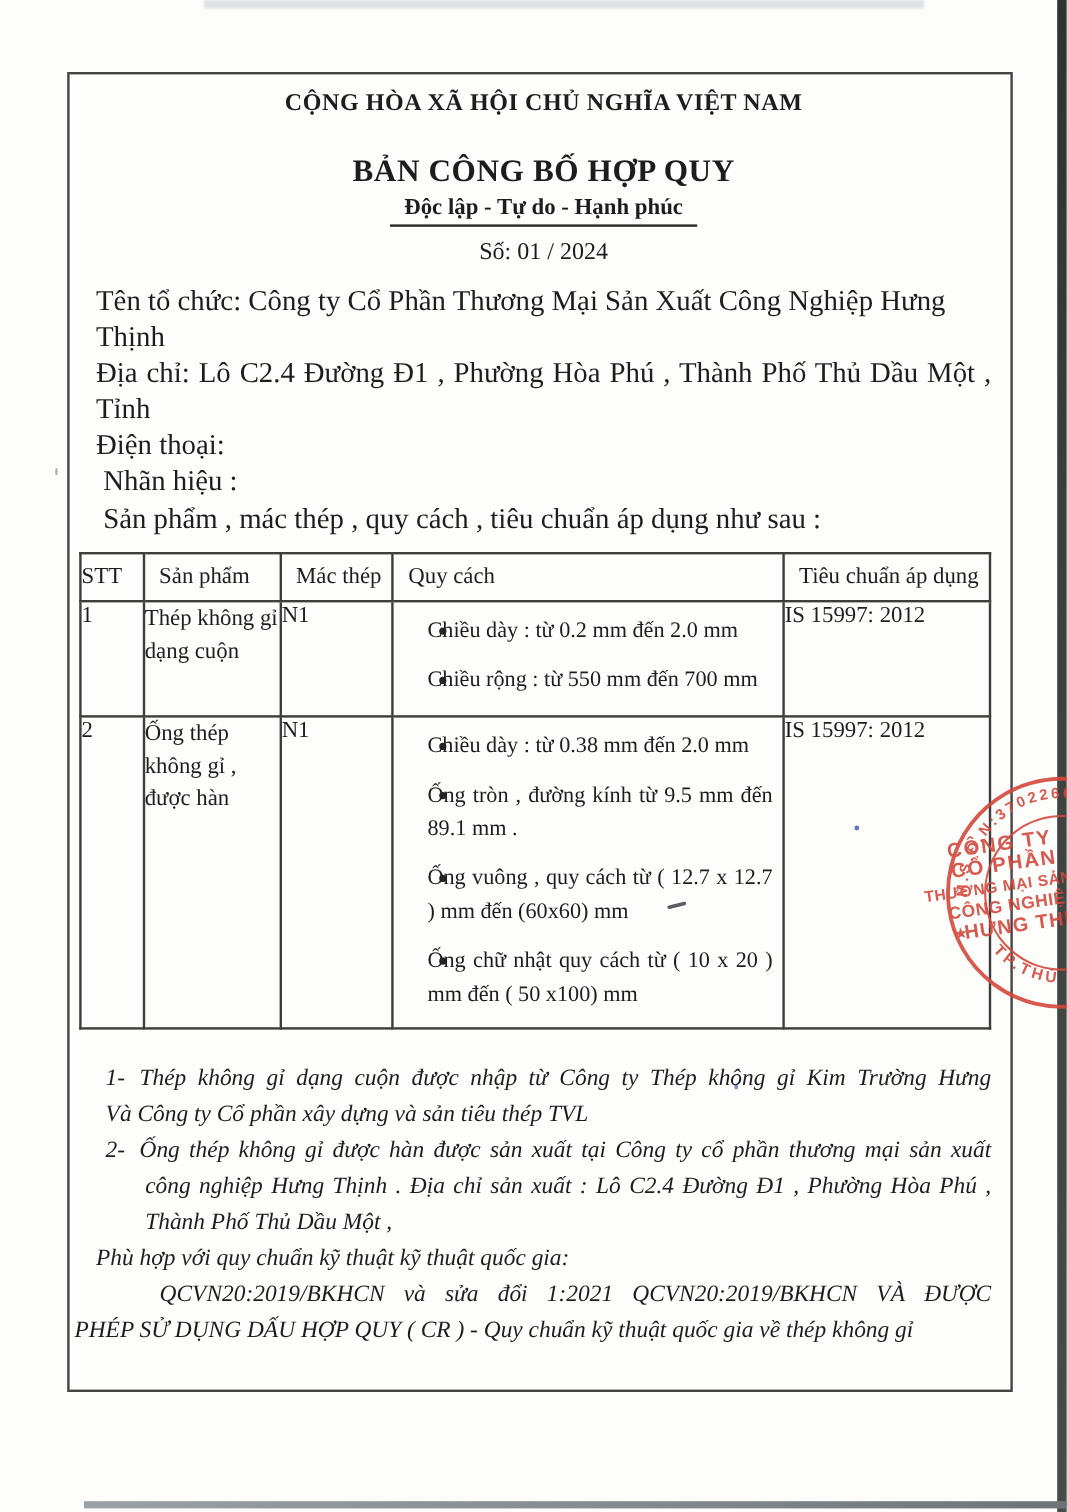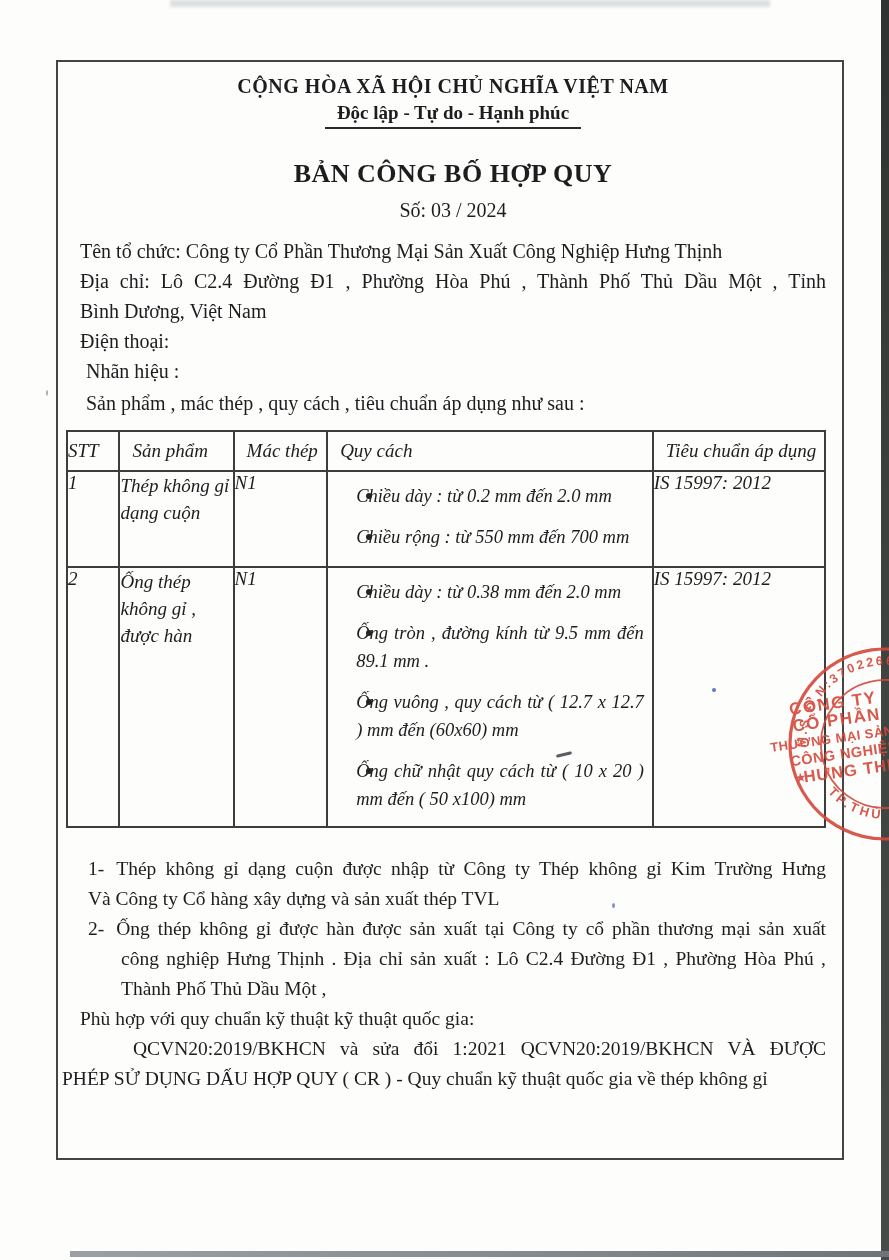--- a/index.html
+++ b/index.html
@@ -21,48 +21,48 @@
   .page{position:absolute;left:56px;top:60px;width:788px;height:1100px;
     border:2px solid #454545;box-sizing:border-box;background:transparent;}
   .content{padding:0 16px 0 22px;}
   .center{text-align:center;}
   .nat-title{margin-top:13px;font-size:20px;font-weight:bold;letter-spacing:.5px;}
   .motto-wrap{margin-top:4px;}
   .motto{display:inline-block;font-size:19px;font-weight:bold;
     border-bottom:2px solid #2a2a2a;padding:0 12px 3px 12px;}
   .doc-title{margin-top:30px;font-size:26px;font-weight:bold;letter-spacing:.5px;}
   .doc-number{margin-top:10px;font-size:20px;}
-  .para{font-size:20px;line-height:30px;}
+  .para{font-size:24px;line-height:30px;}
   .info-block{margin-top:14px;}
   .indent-6{padding-left:6px;}
   .bold{font-weight:bold;}
   .table-intro{margin-top:2px;}
   
-  table.spec{border-collapse:collapse;margin:12px 0 0 -14px;table-layout:fixed;font-style:italic;}
+  table.spec{border-collapse:collapse;margin:12px 0 0 -14px;table-layout:fixed;}
   table.spec td,table.spec th{border:2px solid #3d3d3d;vertical-align:top;
     font-weight:normal;font-size:19px;text-align:left;box-sizing:border-box;padding:0;}
   th.c-stt,td.c-stt{width:53px;text-align:center;}
   th.c-sp,td.c-sp{width:116px;}
   th.c-mt,td.c-mt{width:95px;}
   th.c-qc,td.c-qc{width:334px;}
   th.c-tc,td.c-tc{width:176px;}
   tr.hdr th{height:40px;padding:8px 6px 0 12px;}
   tr.hdr th.c-stt{padding-left:0;}
   tr.r1{height:96px;} tr.r2{height:235px;}
   td.c-stt{padding-top:10px;}
   td.c-sp{padding:10px 10px 0 13px;text-align:justify;line-height:27px;font-size:18.5px;}
   td.c-mt{text-align:center;padding-top:10px;}
   td.c-tc{padding:10px 6px 0 12px;}
   ul.qc{list-style:none;margin:0;padding:10px 8px 0 0;}
   ul.qc li{position:relative;padding-left:28px;margin-bottom:13px;
     text-align:justify;line-height:28px;font-size:18.5px;}
   ul.qc li::before{content:"";position:absolute;left:38px;top:11px;width:6px;height:6px;
     border-radius:50%;background:#242424;}
   
-  .notes{margin-top:26px;margin-left:8px;font-size:19.5px;line-height:30px;}
+  .notes{margin-top:26px;margin-left:8px;font-size:19.5px;line-height:30px;font-style:italic;}
   .jline{text-align:justify;text-align-last:justify;}
   .note-line .marker{padding-right:12px;}
   .hang{padding-left:33px;}
   .flush{margin-left:-8px;}
   .qcvn1{padding-left:45px;}
   .qcvn2{margin-left:-26px;}
   
   .stamp{position:absolute;left:765px;top:636px;width:250px;height:230px;opacity:.9;}
 </style>
 </head>
@@ -73,31 +73,30 @@
 <div class="scan-bottom-strip"></div>
 <div class="speck" style="left:712px;top:688px;width:4px;height:4px;background:#3a55b0;opacity:.8;"></div>
 <div class="speck" style="left:612px;top:903px;width:3px;height:5px;background:#3a55b0;opacity:.65;"></div>
 <div class="speck" style="left:556px;top:753px;width:16px;height:3px;border-radius:2px;background:#30343c;opacity:.8;transform:rotate(-14deg);"></div>
 <div class="speck" style="left:46px;top:390px;width:2px;height:6px;background:#777;opacity:.6;"></div>
 
 <div class="page">
   <div class="content">
 
     <div class="center nat-title">CỘNG HÒA XÃ HỘI CHỦ NGHĨA VIỆT NAM</div>
+    <div class="center doc-title">BẢN CÔNG BỐ HỢP QUY</div>
+
     <div class="center motto-wrap">
       <span class="motto">Độc lập - Tự do - Hạnh phúc</span>
     </div>
-
-    <div class="center doc-title">BẢN CÔNG BỐ HỢP QUY</div>
-    <div class="center doc-number">Số: 03 / 2024</div>
+    <div class="center doc-number">Số: 01 / 2024</div>
 
     <div class="info-block">
       <div class="para">Tên tổ chức: Công ty Cổ Phần Thương Mại Sản Xuất Công Nghiệp Hưng Thịnh</div>
       <div class="para jline">Địa chỉ: Lô C2.4 Đường Đ1 , Phường Hòa Phú , Thành Phố Thủ Dầu Một , Tỉnh</div>
-      <div class="para">Bình Dương, Việt Nam</div>
       <div class="para">Điện thoại:</div>
       <div class="para indent-6">Nhãn hiệu :</div>
       <div class="para indent-6 table-intro">Sản phẩm , mác thép , quy cách , tiêu chuẩn áp dụng như sau :</div>
     </div>
 
     <table class="spec">
       <tbody>
           <tr class="hdr">
         <th class="c-stt">STT</th>
         <th class="c-sp">Sản phẩm</th>
@@ -129,21 +128,21 @@
             <li>Ống chữ nhật quy cách từ ( 10 x 20 ) mm đến ( 50 x100) mm</li>
           </ul>
         </td>
         <td class="c-tc">IS 15997: 2012</td>
       </tr>
     </tbody>
       </table>
 
     <div class="notes">
       <div class="note-line jline"><span class="marker">1-</span><span>Thép không gỉ dạng cuộn được nhập từ Công ty Thép không gỉ Kim Trường Hưng</span></div>
-      <div class="note-line">Và Công ty Cổ hàng xây dựng và sản xuất thép TVL</div>
+      <div class="note-line">Và Công ty Cổ phần xây dựng và sản tiêu thép TVL</div>
       <div class="note-line jline"><span class="marker">2-</span><span>Ống thép không gỉ được hàn được sản xuất tại Công ty cổ phần thương mại sản xuất</span></div>
       <div class="note-line hang jline">công nghiệp Hưng Thịnh . Địa chỉ sản xuất : Lô C2.4 Đường Đ1 , Phường Hòa Phú ,</div>
       <div class="note-line hang">Thành Phố Thủ Dầu Một ,</div>
       <div class="note-line flush">Phù hợp với quy chuẩn kỹ thuật kỹ thuật quốc gia:</div>
       <div class="note-line qcvn1 jline">QCVN20:2019/BKHCN và sửa đổi 1:2021 QCVN20:2019/BKHCN VÀ ĐƯỢC</div>
       <div class="note-line qcvn2">PHÉP SỬ DỤNG DẤU HỢP QUY ( CR ) -  Quy chuẩn kỹ thuật quốc gia về thép không gỉ</div>
     </div>
 
   </div>
 </div>

